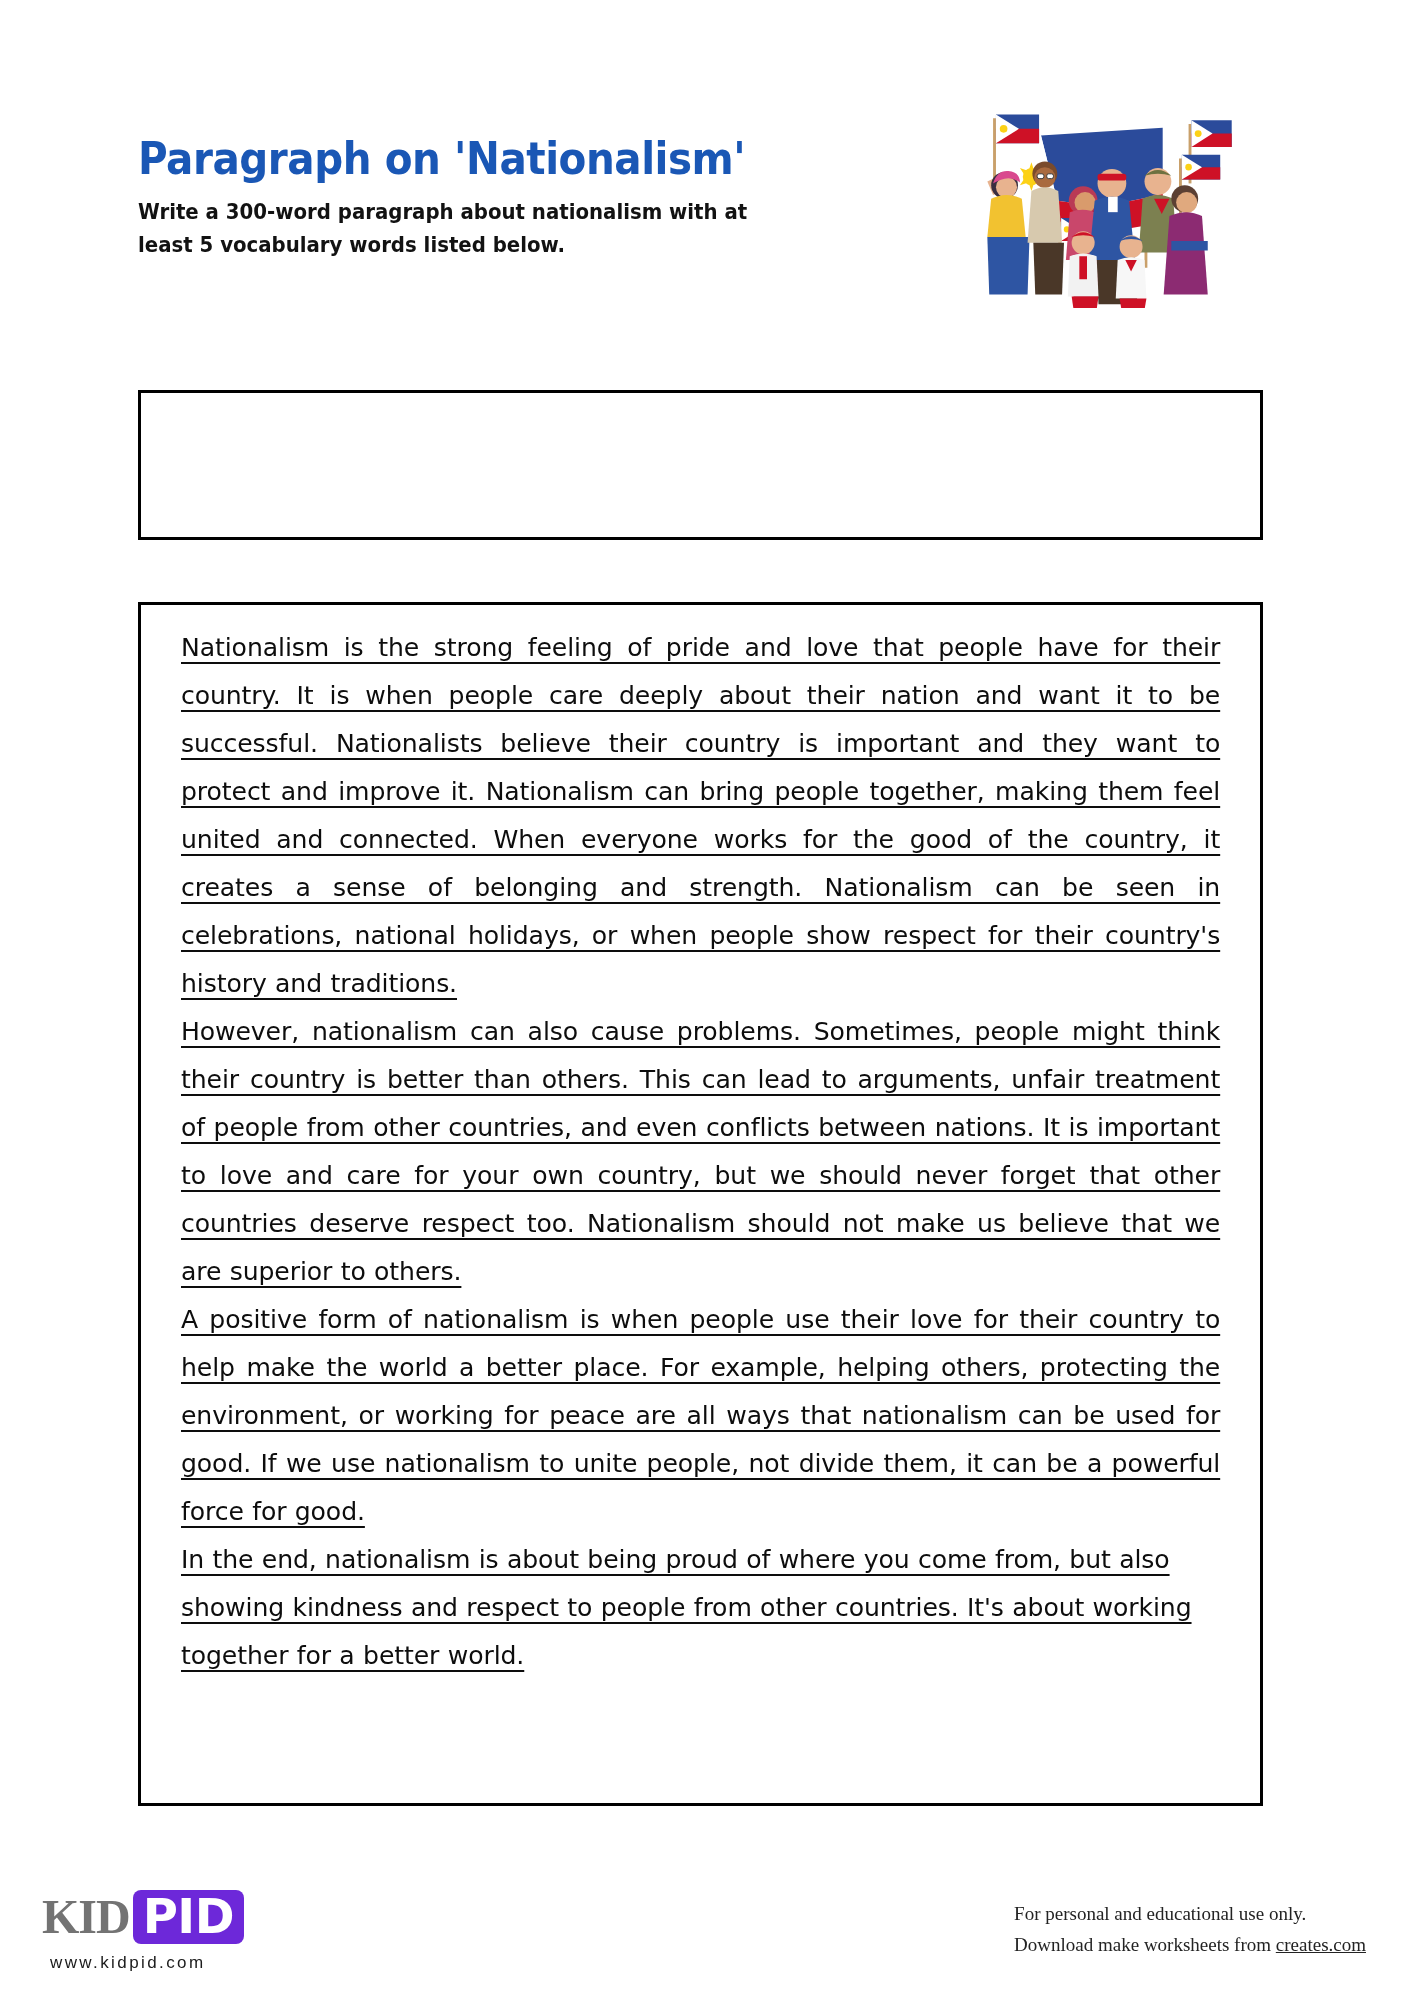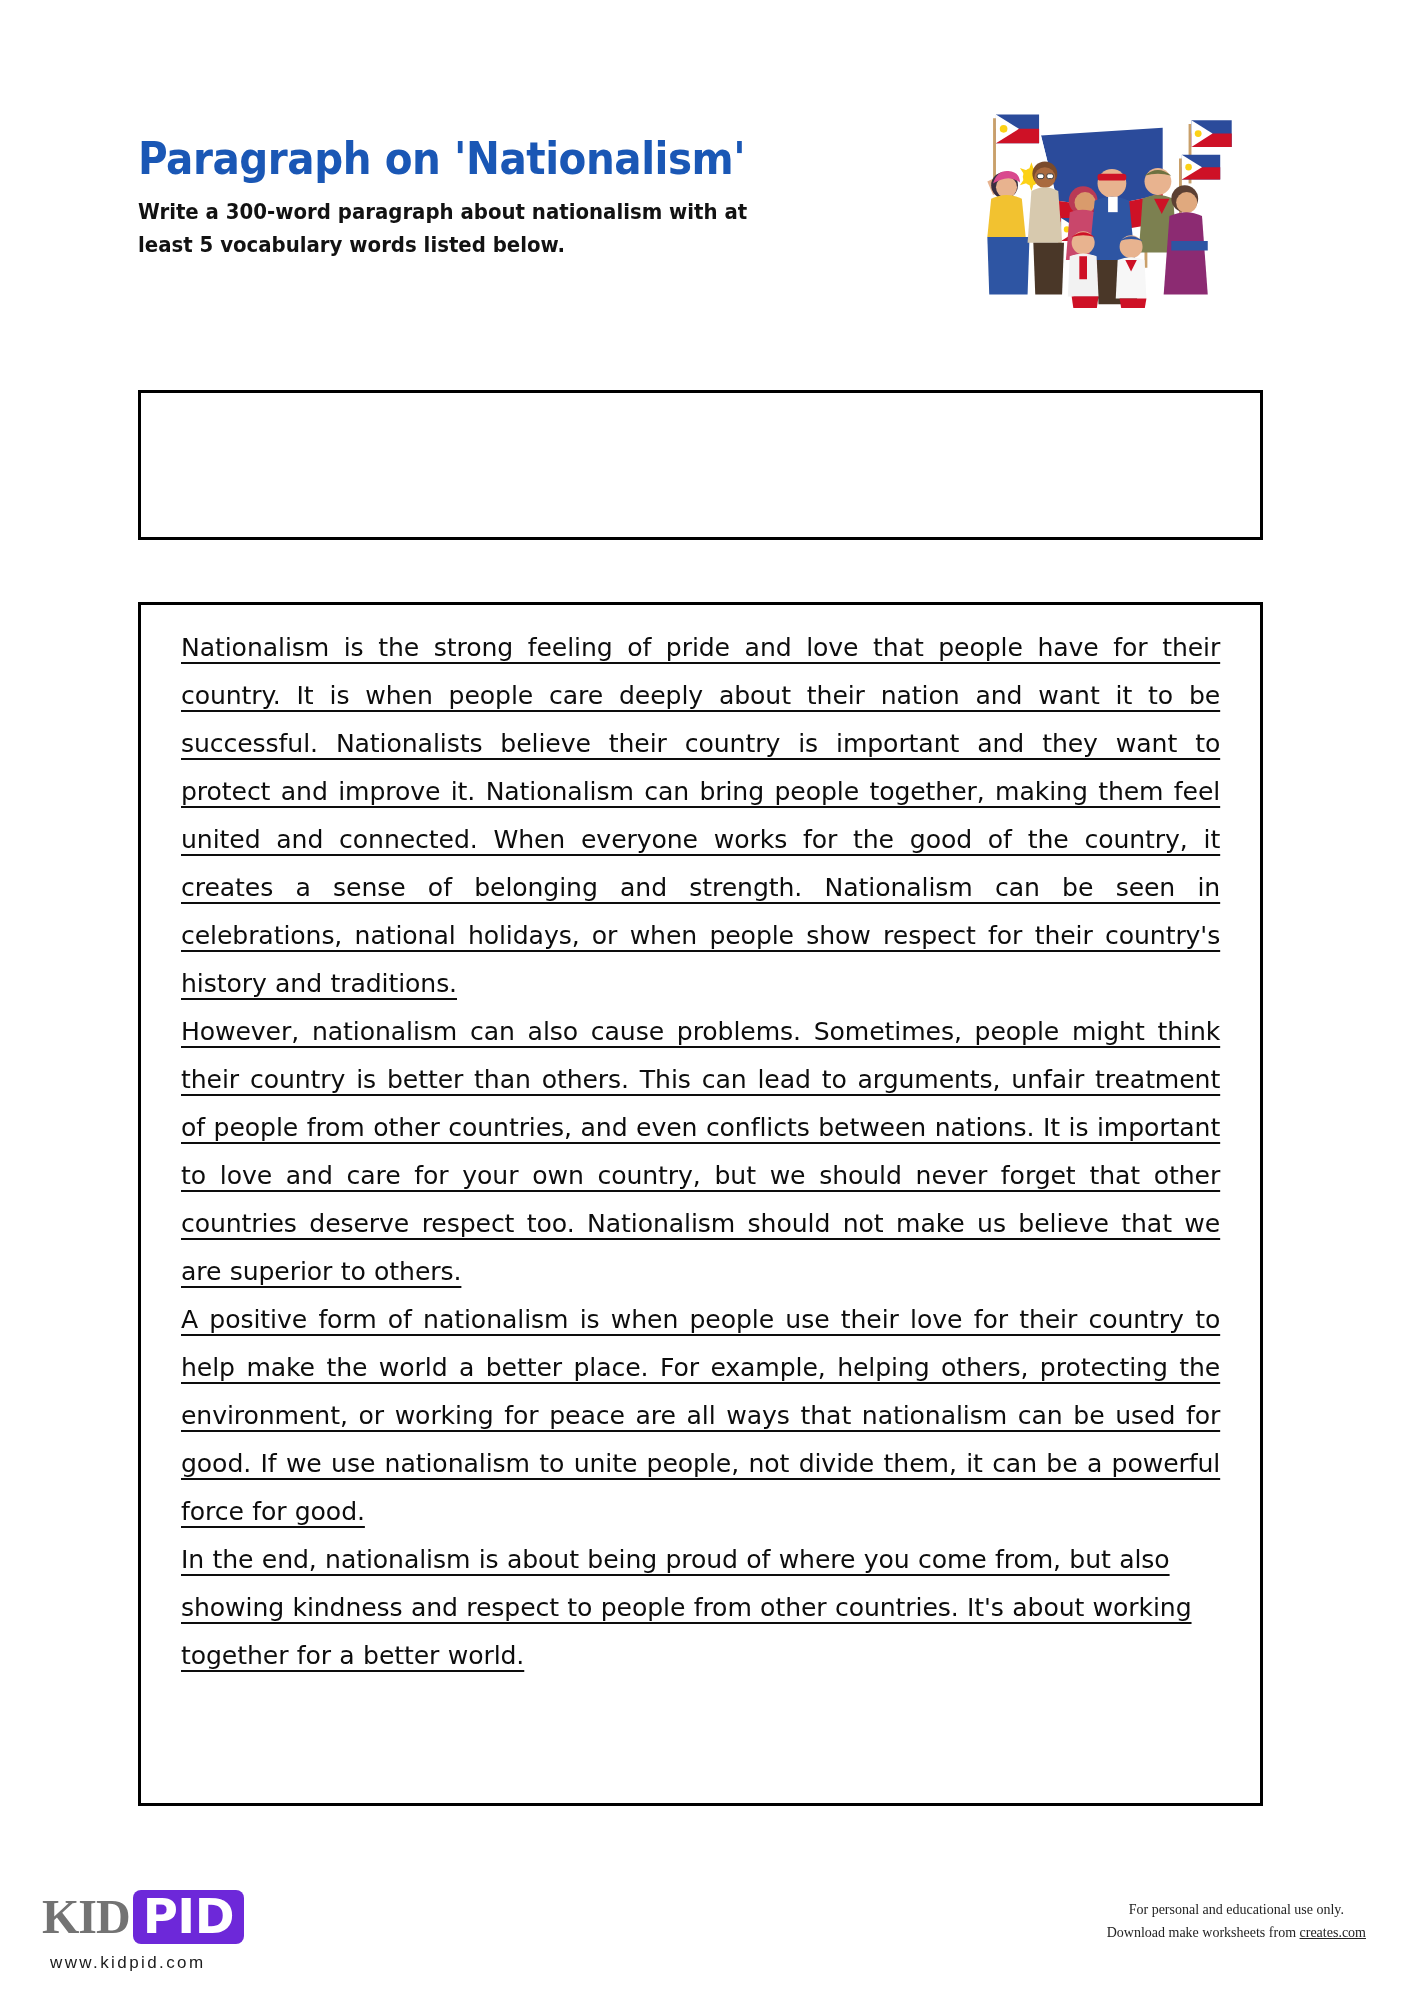--- a/index.html
+++ b/index.html
@@ -150,23 +150,23 @@
     font-size: 17px;
     color: #1b1b1b;
     letter-spacing: 2.4px;
     margin-top: 9px;
     margin-left: 8px;
   }
   .footer-credit {
     position: absolute;
     right: 48px;
     top: 1898px;
-    text-align: center;
+    text-align: left;
     font-family: "Liberation Serif", serif;
-    font-size: 14px;
+    font-size: 19px;
     color: #232323;
     line-height: 1.65;
   }
   .footer-credit a,
   .footer-credit .link {
     color: #232323;
     text-decoration: underline;
   }
 </style>
 </head>

